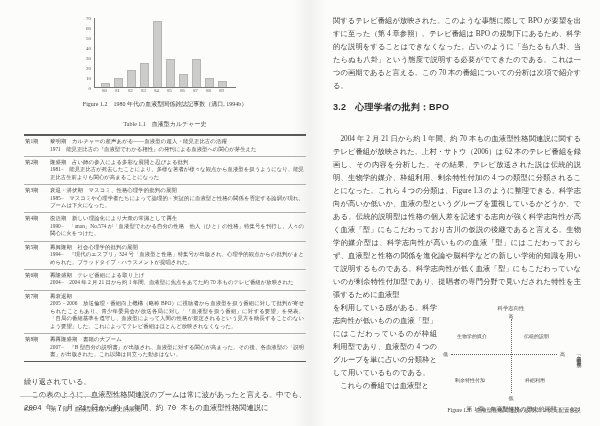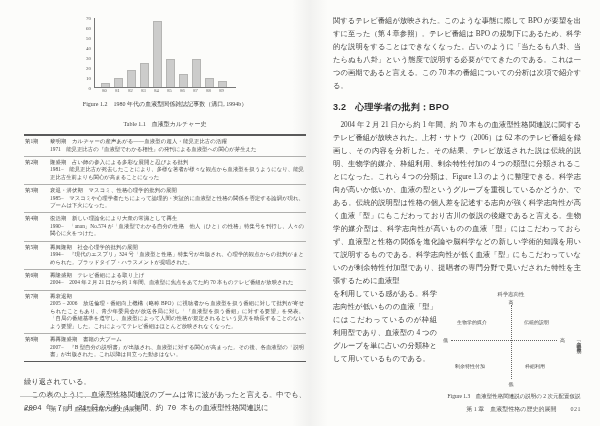--- a/index.html
+++ b/index.html
@@ -42,21 +42,21 @@
   
   .footer-left{position:absolute;left:24px;bottom:12px;width:282px;font-size:6px;color:#555;}
   .footer-rule{width:112px;border-top:0.5px solid #c6c6c4;margin-bottom:8px;margin-left:-4px;}
   .footer-left .fl-row{display:flex;align-items:baseline;}
   .footer-left .pageno{margin-right:16px;letter-spacing:0.5px;}
   .footer-right{position:absolute;left:333px;bottom:12px;width:248px;font-size:6px;color:#555;text-align:right;}
   .footer-right .pageno{margin-left:14px;letter-spacing:0.5px;}
 
   
   .rp-para{font-size:7.3px;line-height:13px;text-align:justify;color:#3c3c3c;}
-  .rp-heading{margin:9px 0 4px 0;font-family:"Liberation Sans","DejaVu Sans",sans-serif;
+  .rp-heading{margin:9px 0 18px 0;font-family:"Liberation Sans","DejaVu Sans",sans-serif;
     font-weight:bold;font-size:9px;color:#2e2e2e;letter-spacing:0.2px;}
   .fig-row{display:flex;margin-top:0;}
   .fig-text{width:104px;flex-shrink:0;}
   .fig-col{flex:1;padding-left:4px;}
   .fig-box{position:relative;width:140px;height:96px;margin-top:4px;}
   .fb-lab{position:absolute;font-size:5px;color:#4a4a4a;white-space:nowrap;}
   .fb-title{top:0;left:50%;transform:translateX(-50%);font-size:5.4px;}
   .fb-high{top:8px;left:50%;transform:translateX(-50%);}
   .fb-low-bottom{bottom:0;left:50%;transform:translateX(-50%);}
   .fb-low-left{left:2px;top:46px;}
@@ -201,20 +201,21 @@
     <div class="rp-para">関するテレビ番組が放映された。このような事態に際して BPO が要望を出すに至った（第 4 章参照）。テレビ番組は BPO の規制下にあるため、科学的な説明をすることはできなくなった。占いのように「当たるも八卦、当たらぬも八卦」という態度で説明する必要がでてきたのである。これは一つの画期であると言える。この 70 本の番組についての分析は次項で紹介する。</div>
 
     <div class="rp-heading">3.2　心理学者の批判：BPO</div>
 
 
     <div class="rp-para">　2004 年 2 月 21 日から約 1 年間、約 70 本もの血液型性格関連説に関するテレビ番組が放映された。上村・サトウ（2006）は 62 本のテレビ番組を録画し、その内容を分析した。その結果、テレビ放送された説は伝統的説明、生物学的媒介、枠組利用、剰余特性付加の 4 つの類型に分類されることになった。これら 4 つの分類は、Figure 1.3 のように整理できる。科学志向が高いか低いか、血液の型というグループを重視しているかどうか、である。伝統的説明型は性格の個人差を記述する志向が強く科学志向性が高く血液「型」にもこだわっており古川の仮説の後継であると言える。生物学的媒介型は、科学志向性が高いものの血液「型」にはこだわっておらず、血液型と性格の関係を進化論や脳科学などの新しい学術的知識を用いて説明するものである。科学志向性が低く血液「型」にもこだわっていないのが剰余特性付加型であり、提唱者の専門分野で見いだされた特性を主張するために血液型</div>
 
     <div class="fig-row">
       <div class="fig-text">
         <div class="rp-para">を利用している感がある。科学志向性が低いものの血液「型」にはこだわっているのが枠組利用型であり、血液型の 4 つのグループを単に占いの分類枠として用いているものである。</div>
+        <div class="rp-para">　これらの番組では血液型と</div>
       </div>
 
       <div class="fig-col">
         <div class="fig-box">
           <span class="fb-lab fb-title">科学志向性</span>
           <span class="fb-lab fb-high">高</span>
           <div class="vline"></div>
           <div class="hline"></div>
           <span class="fb-lab fb-low-left">低</span>
           <span class="fb-lab fb-high-right">高</span>

